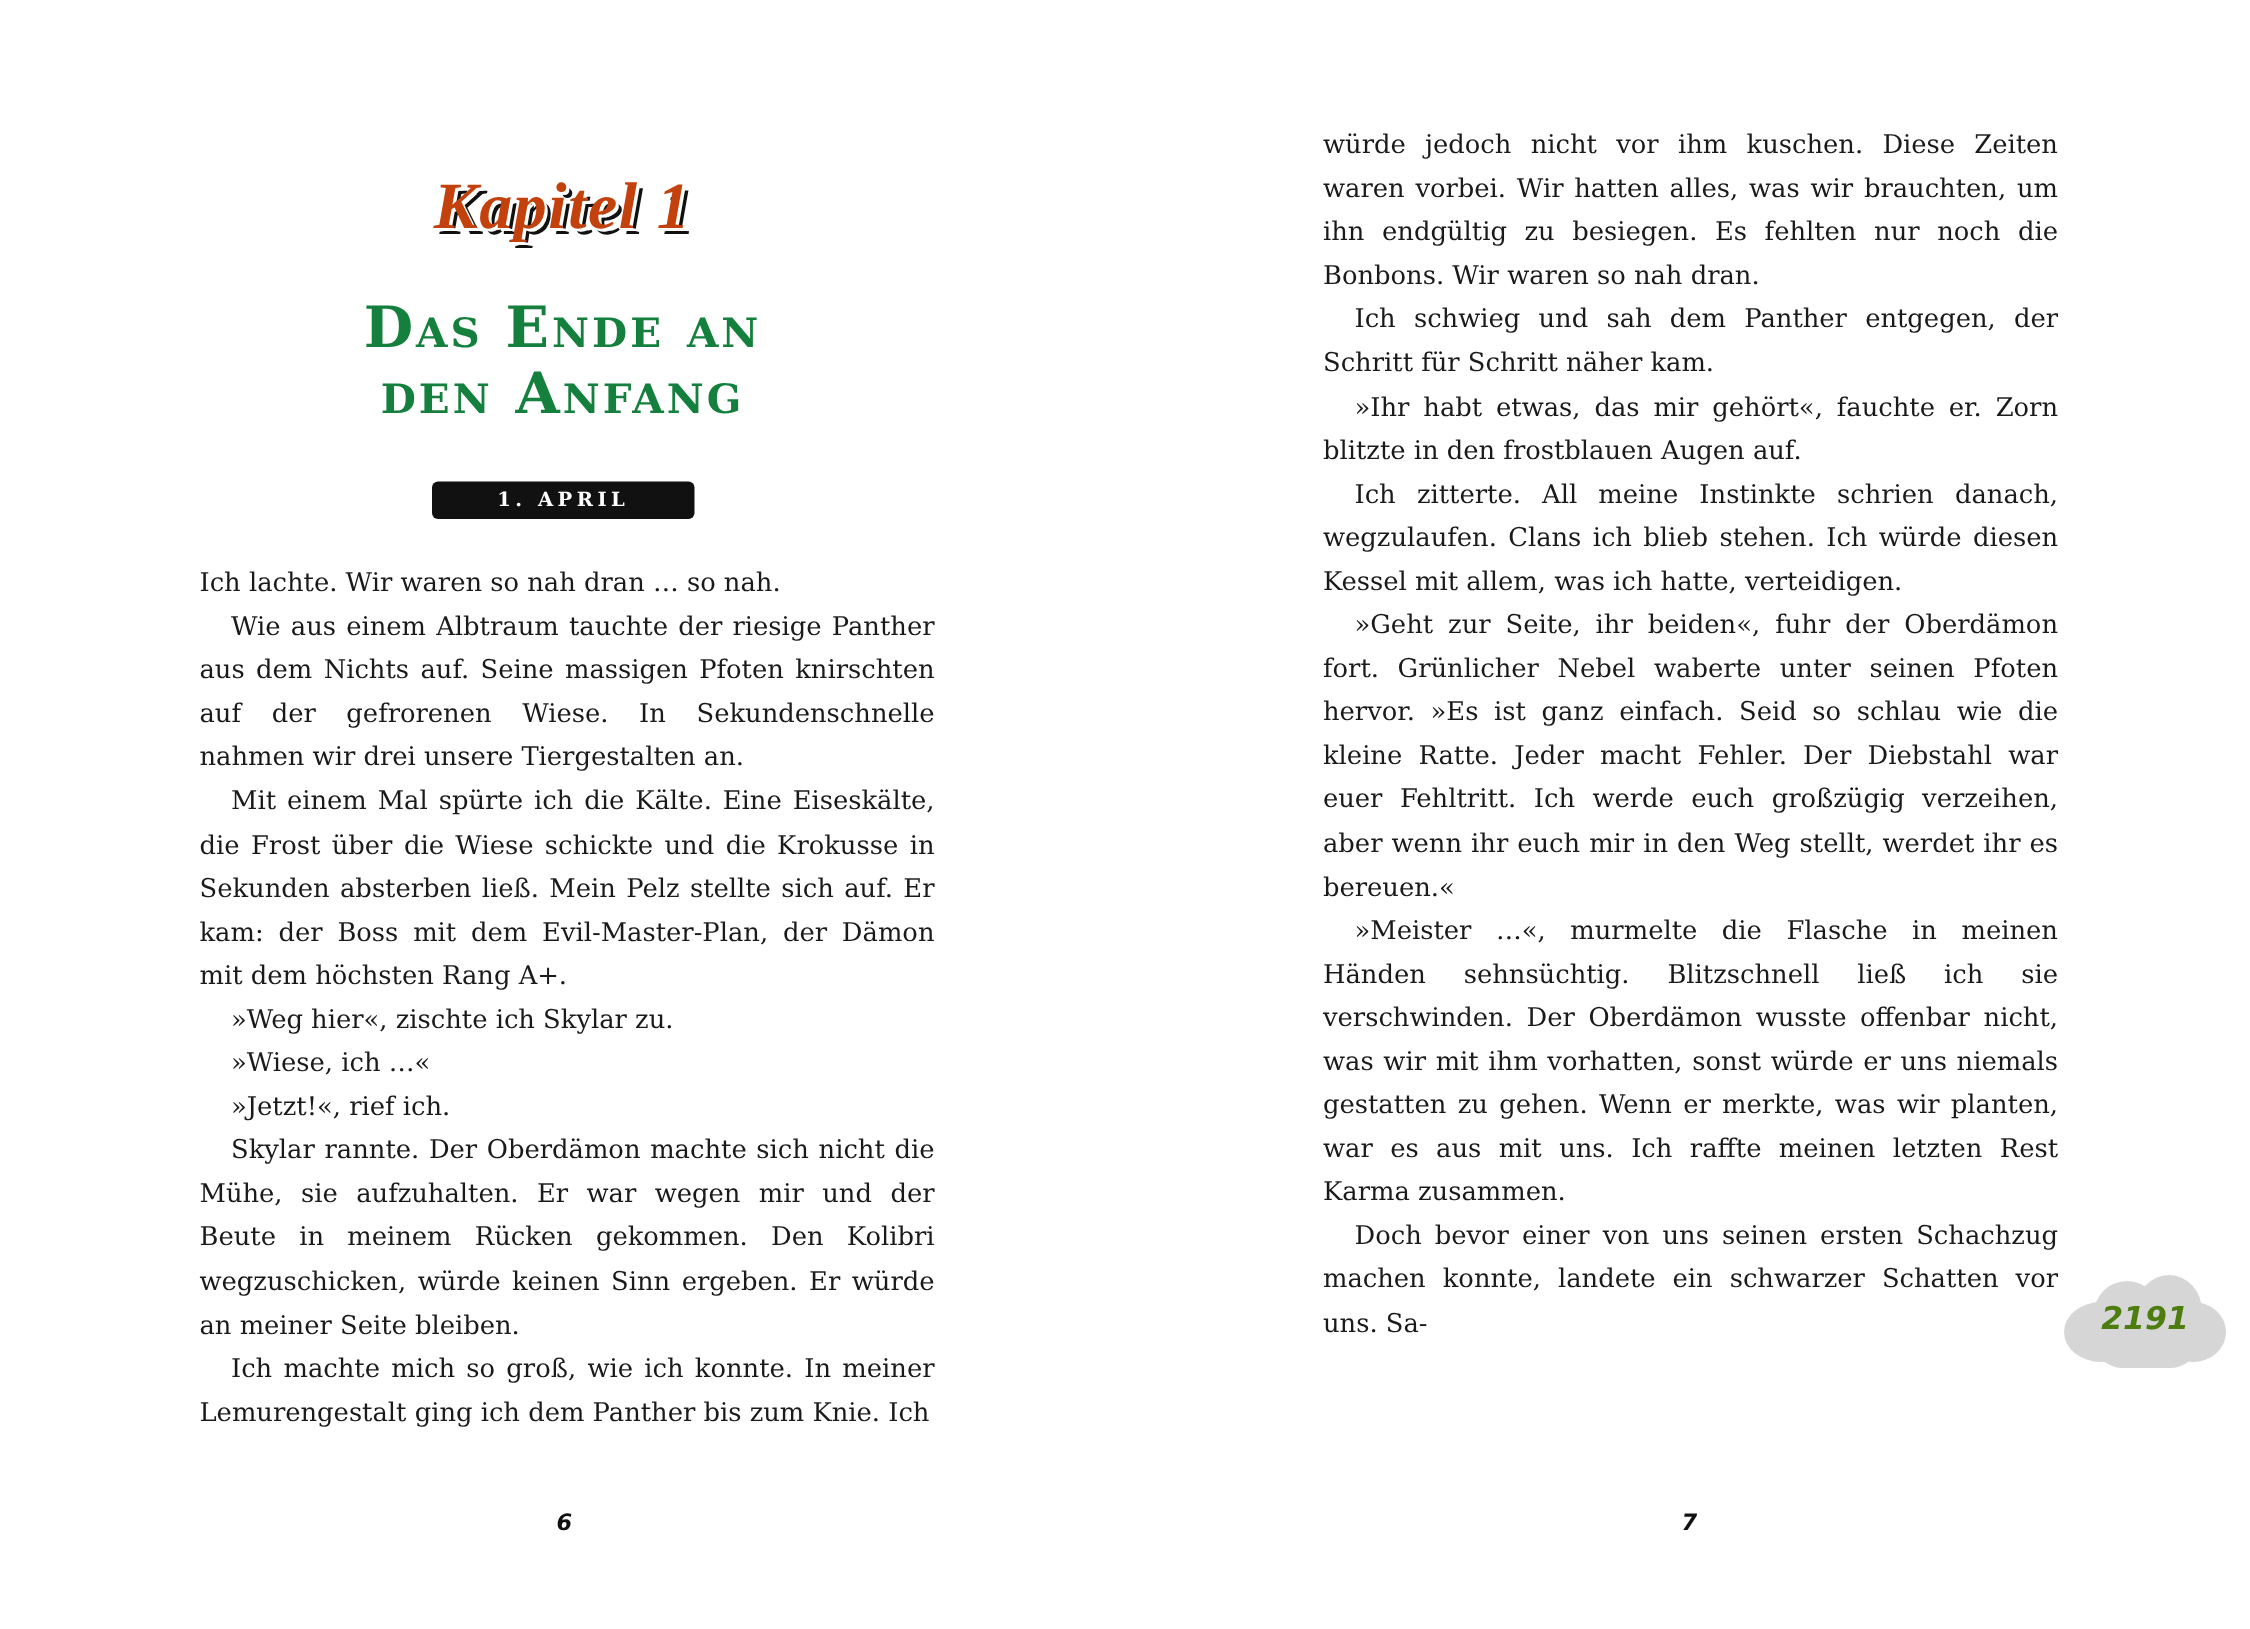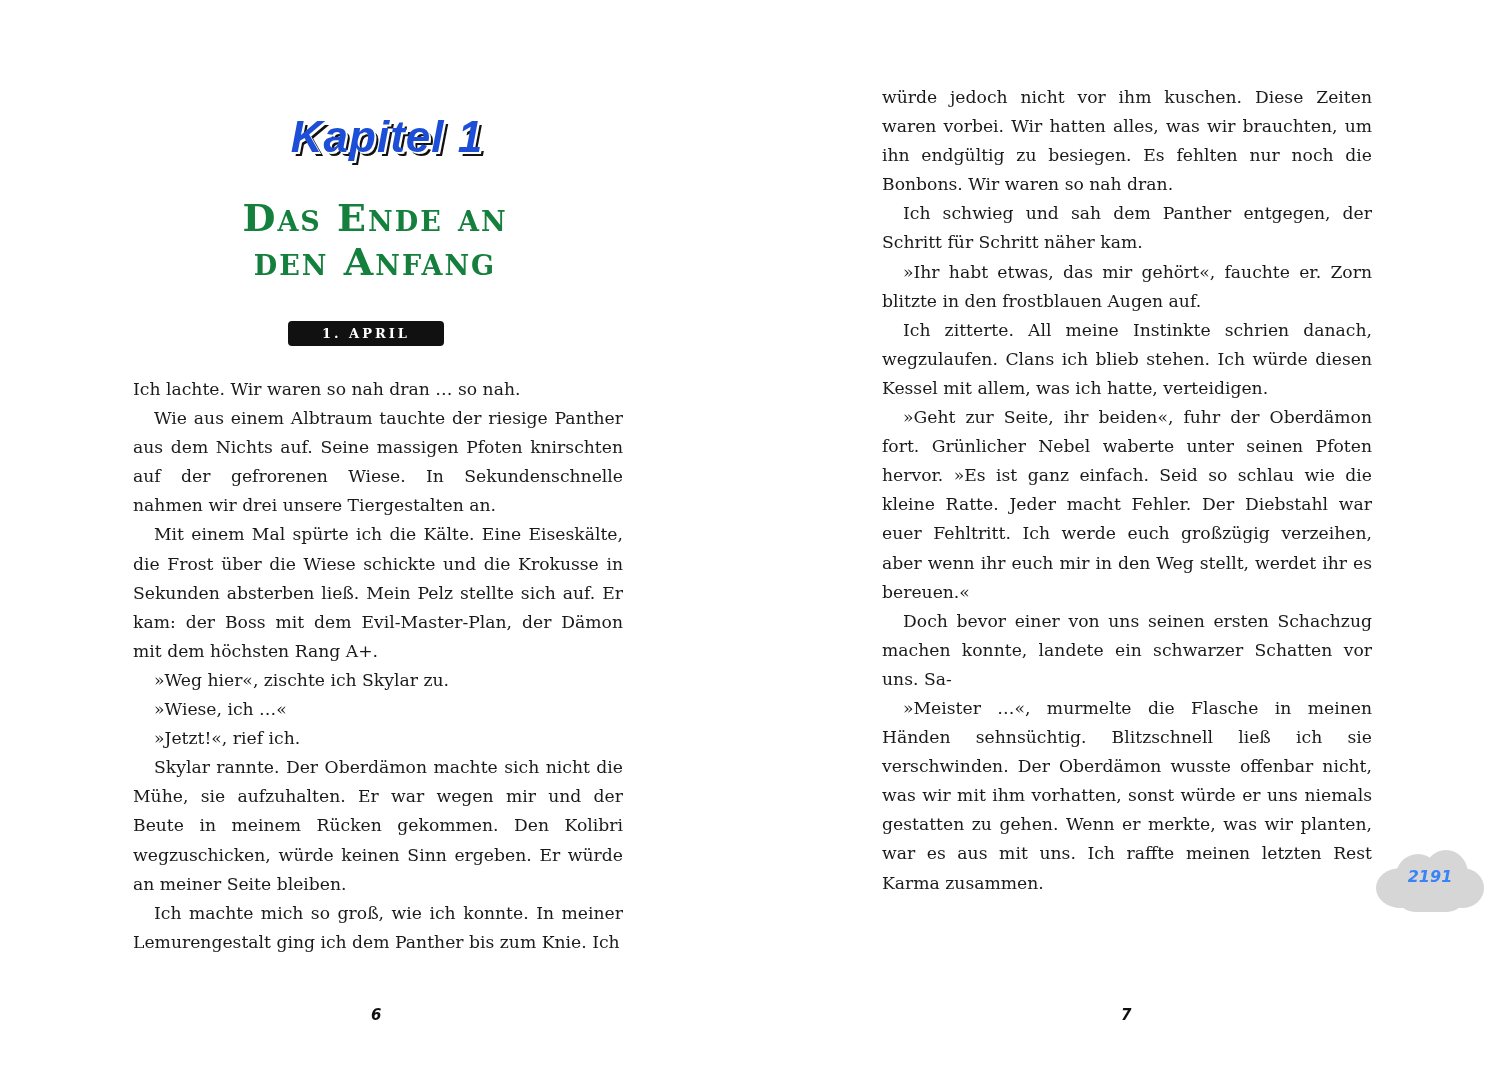--- a/index.html
+++ b/index.html
@@ -2,44 +2,44 @@
 <html><head>
 <meta charset="utf-8">
 <style>
   html, body { margin:0; padding:0; background:#ffffff; }
   body { width:1500px; height:1086px; position:relative; overflow:hidden;
          font-family:"DejaVu Serif", serif; color:#1a1a1a; }
   .page { position:absolute; top:0; height:1086px; }
   .page-left { left:0; width:750px; }
   .page-right { left:750px; width:750px; }
   .chapter-label { position:absolute; left:0; width:750px; top:112px; text-align:center;
-    font-family:Liberation Sans, sans-serif; font-style:italic; font-weight:bold; font-size:44px;
-    color:#1d4ed8; text-shadow:2px 2px 0 #fff, 4px 4px 0 #111; letter-spacing:1px;margin-left:12px; }
+    font-family:Liberation Serif, serif; font-style:italic; font-weight:bold; font-size:44px;
+    color:#c2410c; text-shadow:2px 2px 0 #fff, 4px 4px 0 #111; letter-spacing:1px; }
   .chapter-title { position:absolute; left:0; width:750px; top:196px; text-align:center;
     font-family:"DejaVu Serif", serif; font-weight:bold; font-size:38px; line-height:44px;
     font-variant:small-caps; letter-spacing:2px; color:#15803d; }
-  .date-badge { position:absolute; left:288px; top:321px; width:156px; height:25px;
+  .date-badge { position:absolute; left:288px; top:321px; width:175px; height:25px;
     background:#111; border-radius:4px; color:#fff; text-align:center;
     font-family:"DejaVu Serif", serif; font-weight:bold; font-size:13px; line-height:25px;
     letter-spacing:3px; }
   .body-text { position:absolute; width:490px; font-size:17.2px; line-height:29.1px;
     text-align:justify; }
   .left-text { left:133px; top:375px; }
   .right-text { left:132px; top:83px; }
   .body-text p { margin:0; text-indent:21px; }
   .body-text p.noindent { text-indent:0; }
   .page-number { position:absolute; top:1006px; font-family:"DejaVu Sans", sans-serif;
     font-weight:bold; font-style:italic; font-size:15px; color:#111; }
   .pn-left { left:371px; }
   .pn-right { left:371px; }
   .cloud { position:absolute; left:1376px; top:850px; width:108px; height:62px; }
   .cloud .blob { position:absolute; background:#d6d6d6; border-radius:50%; }
   .cloud-num { position:absolute; left:0; top:17px; width:108px; text-align:center;
-    font-family:"DejaVu Sans", sans-serif; font-style:italic; font-weight:bold; font-size:16px;
-    color:#3b82f6; }
+    font-family:"DejaVu Sans", sans-serif; font-style:italic; font-weight:bold; font-size:21px;
+    color:#4d7c0f; }
 </style>
 </head>
 <body>
 
 <div class="page page-left">
   <div class="chapter-label">Kapitel 1</div>
   <div class="chapter-title">
     <div>Das Ende an</div>
     <div>den Anfang</div>
   </div>
@@ -57,22 +57,22 @@
   <div class="page-number pn-left">6</div>
 </div>
 
 <div class="page page-right">
   <div class="body-text right-text">
     <p class="noindent">würde jedoch nicht vor ihm kuschen. Diese Zeiten waren vorbei. Wir hatten alles, was wir brauchten, um ihn endgültig zu besiegen. Es fehlten nur noch die Bonbons. Wir waren so nah dran.</p>
     <p>Ich schwieg und sah dem Panther entgegen, der Schritt für Schritt näher kam.</p>
     <p>»Ihr habt etwas, das mir gehört«, fauchte er. Zorn blitzte in den frostblauen Augen auf.</p>
     <p>Ich zitterte. All meine Instinkte schrien danach, wegzulaufen. Clans ich blieb stehen. Ich würde diesen Kessel mit allem, was ich hatte, verteidigen.</p>
     <p>»Geht zur Seite, ihr beiden«, fuhr der Oberdämon fort. Grünlicher Nebel waberte unter seinen Pfoten hervor. »Es ist ganz einfach. Seid so schlau wie die kleine Ratte. Jeder macht Fehler. Der Diebstahl war euer Fehltritt. Ich werde euch großzügig verzeihen, aber wenn ihr euch mir in den Weg stellt, werdet ihr es bereuen.«</p>
+    <p>»Meister …«, murmelte die Flasche in meinen Händen sehnsüchtig. Blitzschnell ließ ich sie verschwinden. Der Oberdämon wusste offenbar nicht, was wir mit ihm vorhatten, sonst würde er uns niemals gestatten zu gehen. Wenn er merkte, was wir planten, war es aus mit uns. Ich raffte meinen letzten Rest Karma zusammen.</p>
     <p>Doch bevor einer von uns seinen ersten Schachzug machen konnte, landete ein schwarzer Schatten vor uns. Sa-</p>
-    <p>»Meister …«, murmelte die Flasche in meinen Händen sehnsüchtig. Blitzschnell ließ ich sie verschwinden. Der Oberdämon wusste offenbar nicht, was wir mit ihm vorhatten, sonst würde er uns niemals gestatten zu gehen. Wenn er merkte, was wir planten, war es aus mit uns. Ich raffte meinen letzten Rest Karma zusammen.</p>
   </div>
   <div class="page-number pn-right">7</div>
 </div>
 
 <div class="cloud">
   <div class="blob" style="left:0;top:18px;width:50px;height:40px;"></div>
   <div class="blob" style="left:20px;top:4px;width:44px;height:44px;"></div>
   <div class="blob" style="left:48px;top:0;width:44px;height:48px;"></div>
   <div class="blob" style="left:64px;top:18px;width:44px;height:40px;"></div>
   <div class="blob" style="left:20px;top:24px;width:70px;height:38px;border-radius:20px;"></div>

